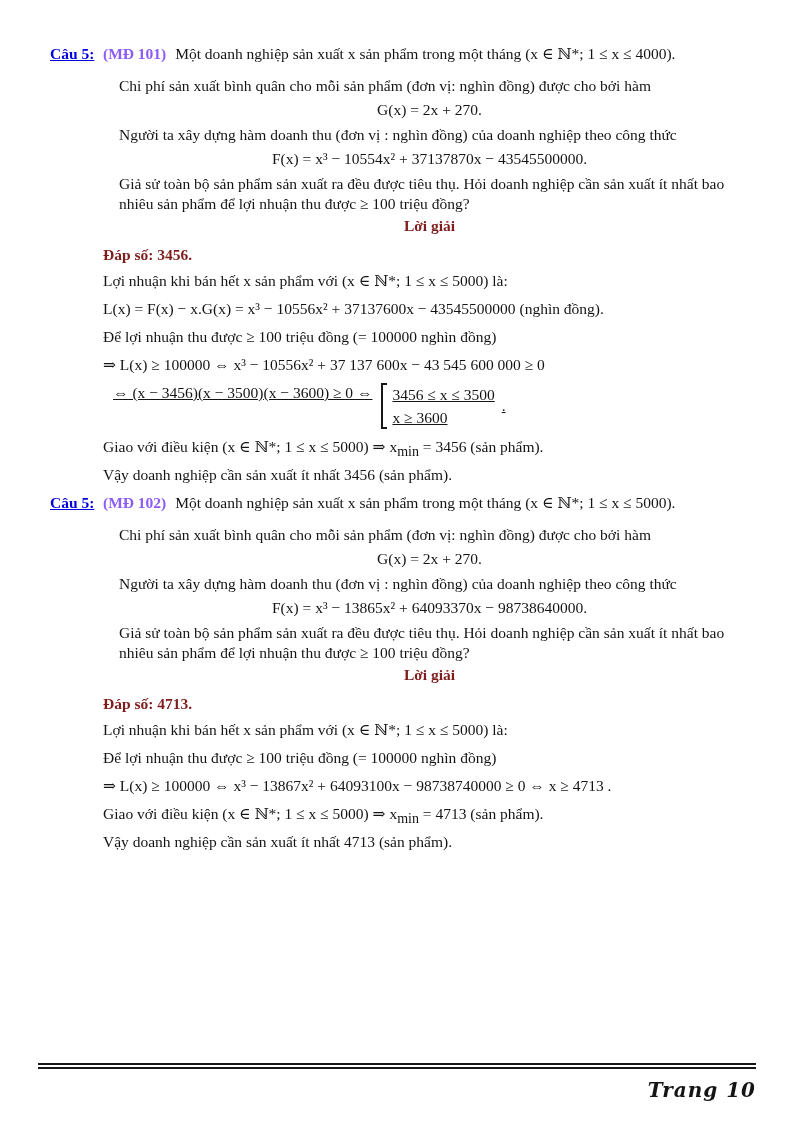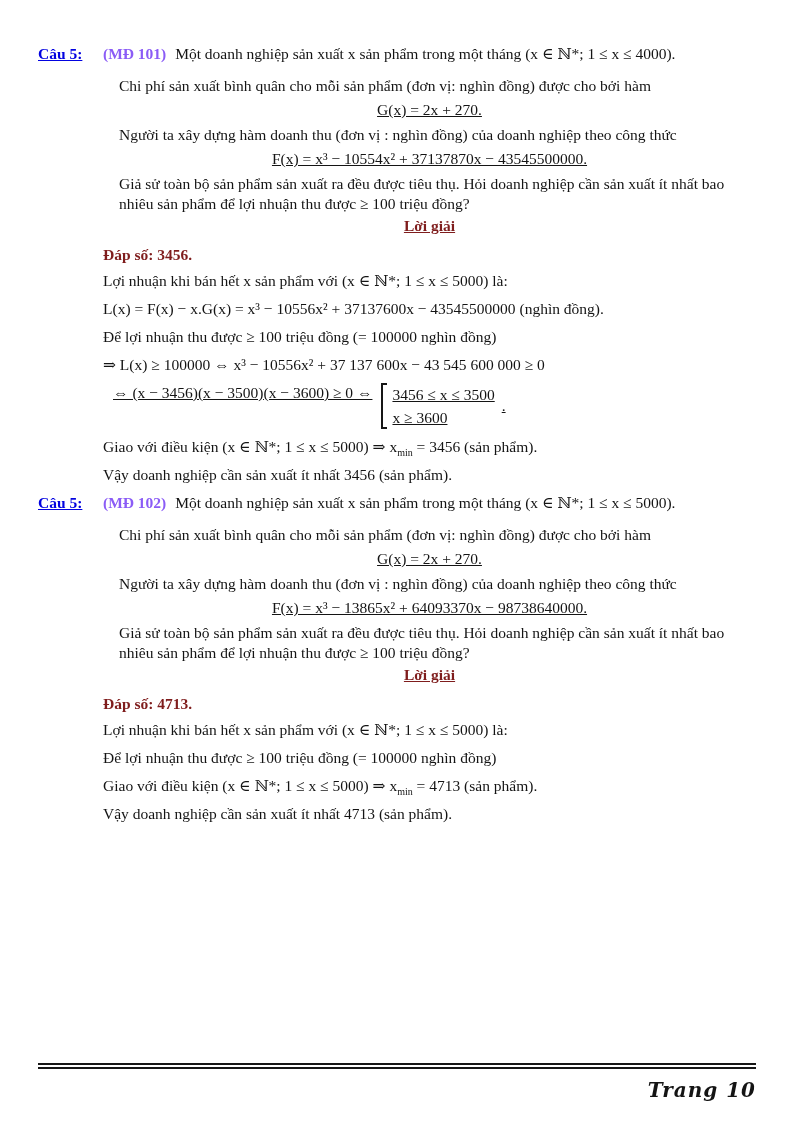--- a/index.html
+++ b/index.html
@@ -9,43 +9,43 @@
     background: #ffffff;
     color: #141414;
     font-family: "Liberation Serif", "DejaVu Serif", "DejaVu Sans", serif;
     position: relative;
     overflow: hidden;
   }
   .content { position: absolute; left: 38px; top: 44px; width: 718px; }
   .q { position: relative; padding-left: 65px; font-size: 15.5px; line-height: 20px; }
   .qhead { margin-bottom: 12px; }
   .qlabel {
-    position: absolute; left: 0; top: 0;
+    position: absolute; left: 12px; top: 0;
     color: #0202e0; font-weight: 700; text-decoration: underline;
   }
   .qcode { color: #8b5cf6; font-weight: 700; margin-right: 5px; }
   .para { margin: 1px 16px; }
-  .center { margin-left: -65px; text-align: center; text-decoration: underline; }
+  .center { margin-left: -65px; text-align: center; }
   .fline { margin: 4px 0 5px; }
   .blue-bold { color: #7f1d1d; font-weight: 700; }
   .solhead { margin: 2px 0; }
   .answer { margin: 9px 0 6px; }
   .sol-line { margin: 8px 0; }
   .txt-line { margin: 6px 0; }
   .sys-row { display: flex; align-items: flex-start; margin: 6px 10px; text-decoration: underline; }
   .bracket {
     flex: 0 0 auto; width: 6px; height: 46px;
     border-left: 2px solid #161616;
     border-top: 2px solid #161616;
     border-bottom: 2px solid #161616;
     margin: 0 5px 0 9px;
   }
   .sys-col { display: flex; flex-direction: column; line-height: 23px; }
   .sys-dot { margin-left: 7px; align-self: center; }
-  sub.mini { font-size: 10px; line-height: 0; }
+  sub.mini { font-size: 14px; line-height: 0; }
   .footer { position: absolute; left: 38px; width: 718px; top: 1063px; }
   .rule { height: 6px; border-top: 2px solid #161616; border-bottom: 2px solid #161616; }
   .pagenum {
     text-align: right; margin-top: 9px;
     font-size: 20px; font-weight: 700; font-style: italic;
     letter-spacing: 1px;
     font-family: "DejaVu Serif", "Liberation Serif", serif;
   }
 </style>
 </head>
@@ -93,20 +93,21 @@
     </div>
     <div class="para">Chi phí sản xuất bình quân cho mỗi sản phẩm (đơn vị: nghìn đồng) được cho bởi hàm</div>
     <div class="center fline">G(x) = 2x + 270.</div>
     <div class="para">Người ta xây dựng hàm doanh thu (đơn vị : nghìn đồng) của doanh nghiệp theo công thức</div>
     <div class="center fline">F(x) = x³ − 13865x² +  64093370x − 98738640000.</div>
     <div class="para">Giả sử toàn bộ sản phẩm sản xuất ra đều được tiêu thụ. Hỏi doanh nghiệp cần sản xuất ít nhất bao nhiêu sản phẩm để lợi nhuận thu được ≥ 100 triệu đồng?</div>
     <div class="center blue-bold solhead">Lời giải</div>
     <div class="blue-bold answer">Đáp số: 4713.</div>
     <div class="txt-line">Lợi nhuận khi bán hết x sản phẩm với (x ∈ ℕ*; 1 ≤ x ≤ 5000) là:</div>
     <div class="sol-line">Để lợi nhuận thu được ≥ 100 triệu đồng (= 100000 nghìn đồng)</div>
+    <div class="sol-line">⇒ L(x) ≥ 100000 ⇔ x³ − 13867x² + 64093100x − 98738740000 ≥ 0 ⇔ x ≥ 4713 .</div>
     <div class="sol-line">
       <span>Giao với điều kiện (x ∈ ℕ*; 1 ≤ x ≤ 5000) ⇒ x</span><sub class="mini">min</sub><span> = 4713 (sản phẩm).</span>
     </div>
     <div class="sol-line">Vậy doanh nghiệp cần sản xuất ít nhất 4713 (sản phẩm).</div>
   </div>
 
 </div>
 
 <div class="footer">
   <div class="rule"></div>

